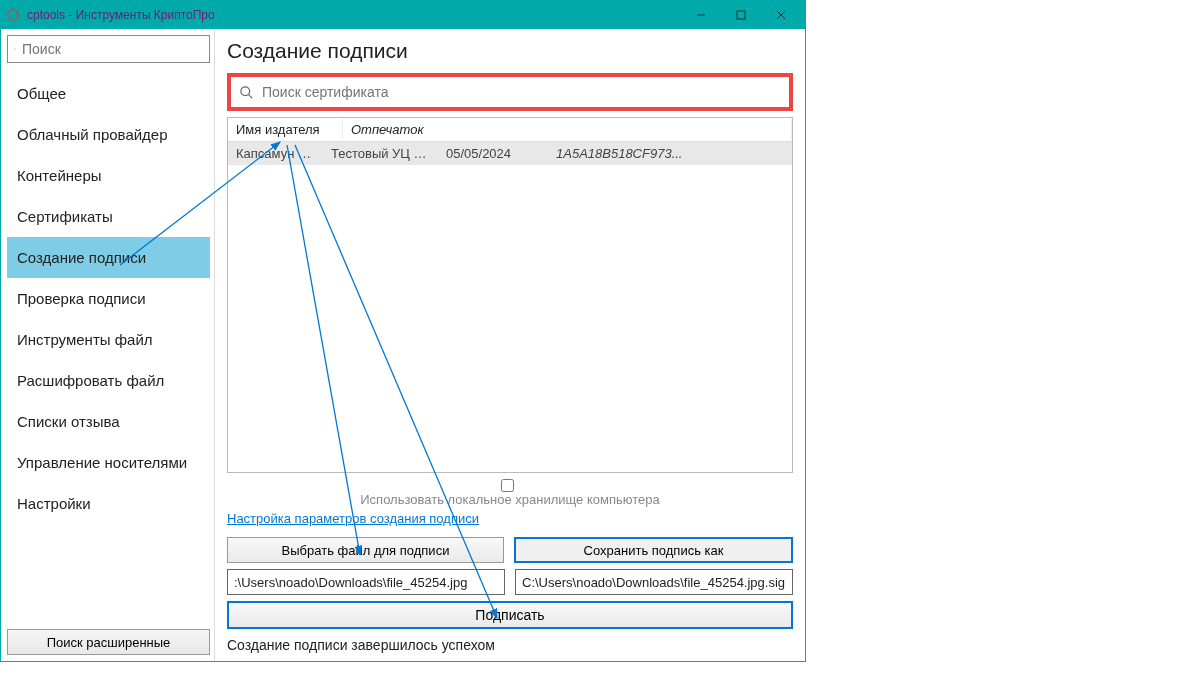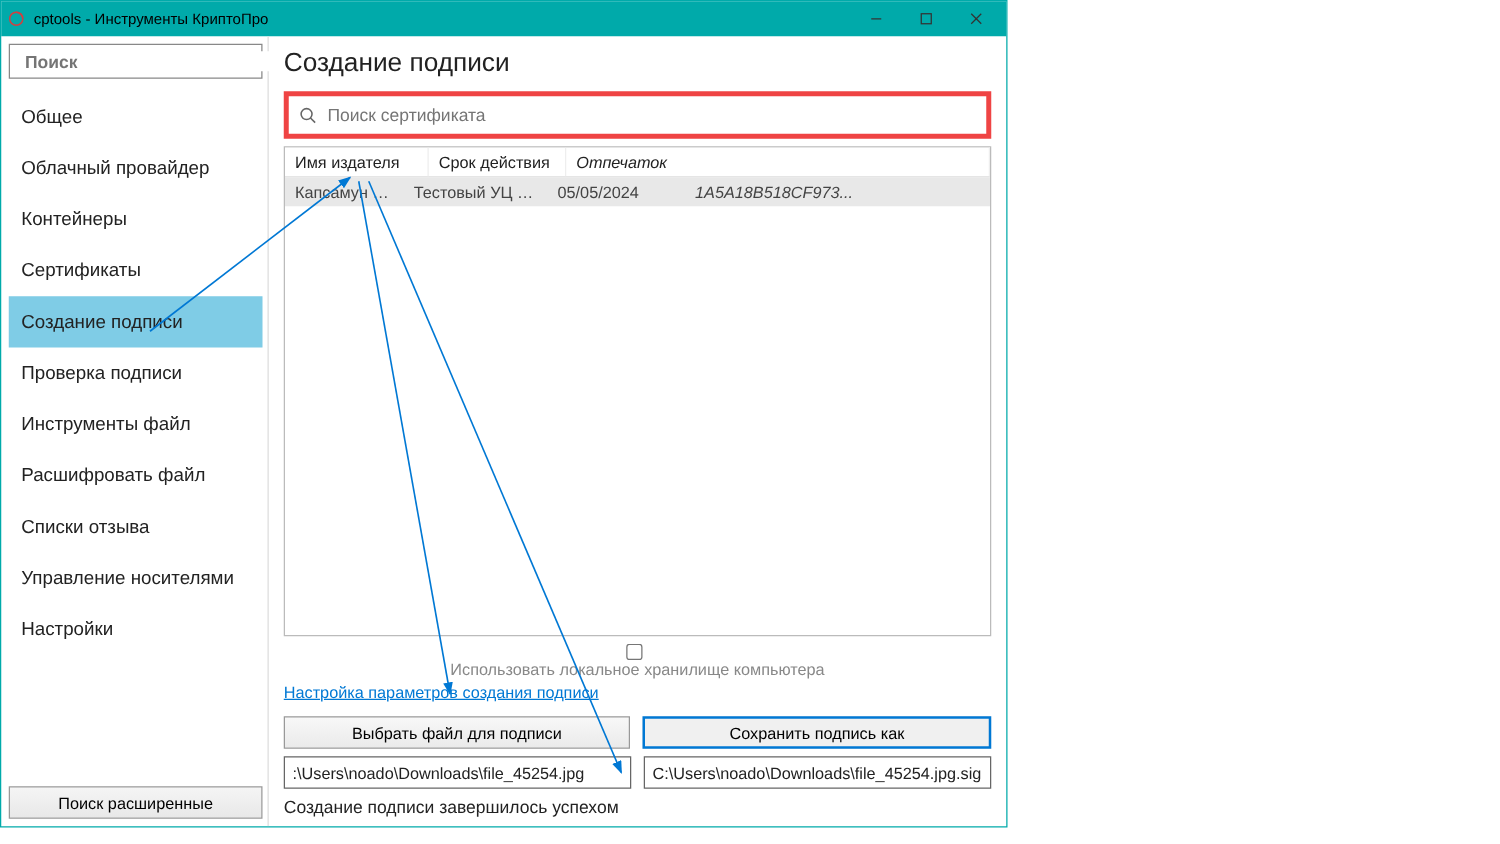--- a/index.html
+++ b/index.html
@@ -1,29 +1,29 @@
 <!DOCTYPE html>
 <html><head>
 <meta charset="utf-8">
 <style>
 * { box-sizing: border-box; margin: 0; padding: 0; font-family: 'Segoe UI', Tahoma, sans-serif; }
 body { background: #fff; width: 1200px; height: 675px; position: relative; }
 .window { width: 806px; height: 662px; border: 1px solid #00aaaa; position: absolute; left: 0; top: 0; background: #fff; display: flex; flex-direction: column; }
 .titlebar { height: 28px; background: #00aaaa; display: flex; align-items: center; padding: 0 4px; color: #000; font-size: 12px; }
 .titlebar .app-icon { width: 16px; height: 16px; margin-right: 6px; display: inline-flex; align-items: center; justify-content: center; }
 .titlebar .app-icon svg { width: 14px; height: 14px; }
-.titlebar .title-text { flex: 1; color: #000000; }
+.titlebar .title-text { flex: 1; color: #701a75; }
 .titlebar .win-controls { display: flex; }
 .titlebar .win-btn { width: 40px; height: 28px; display: flex; align-items: center; justify-content: center; cursor: pointer; }
 .titlebar .win-btn svg { width: 10px; height: 10px; stroke: #333; stroke-width: 1; fill: none; }
 .body-area { flex: 1; display: flex; overflow: hidden; }
 .sidebar { width: 214px; border-right: 1px solid #ddd; display: flex; flex-direction: column; padding: 6px 4px 6px 6px; }
 .search-box { border: 1px solid #888; height: 28px; display: flex; align-items: center; padding: 0 6px; margin-bottom: 10px; background: #fff; }
 .search-box svg { width: 14px; height: 14px; margin-right: 6px; stroke: #666; fill: none; stroke-width: 2; }
-.search-box input { border: none; outline: none; font-size: 14px; flex: 1; color: #15803d; font-weight: bold; }
+.search-box input { border: none; outline: none; font-size: 14px; flex: 1; color: #15803d; }
 .nav-list { flex: 1; }
 .nav-item { padding: 12px 10px; font-size: 15px; color: #222; cursor: pointer; }
 .nav-item.selected { background: #7fcce6; }
 .hide-ext-btn { border: 1px solid #999; background: linear-gradient(#f5f5f5,#e8e8e8); height: 26px; font-size: 13px; cursor: pointer; margin-top: auto; }
 .main { flex: 1; padding: 10px 12px 8px 12px; display: flex; flex-direction: column; overflow: hidden; }
 .page-title { font-size: 21px; color: #222; margin-bottom: 10px; }
 .cert-search { border: 4px solid #ef4444; height: 38px; display: flex; align-items: center; padding: 0 8px; margin-bottom: 6px; justify-content: space-between; }
 .cert-search svg { width: 15px; height: 15px; margin-right: 8px; stroke: #666; fill: none; stroke-width: 2; }
 .cert-search input { border: none; outline: none; font-size: 14px; flex: 1; color: #666; }
 .cert-table { border: 1px solid #bbb; flex: 1; display: flex; flex-direction: column; overflow: hidden; margin-bottom: 6px; }
@@ -112,21 +112,20 @@
         <svg viewBox="0 0 24 24">
             <circle cx="10" cy="10" r="7"></circle>
             <line x1="15" y1="15" x2="21" y2="21"></line>
           </svg>
         <input type="text" placeholder="Поиск сертификата" style="">
       </div>
 
       <div class="cert-table">
         <div class="header-row">
           <div class="cell col2">Имя издателя</div>
-          <div class="cell col3">Срок действия</div>
           <div class="cell col4">Отпечаток</div>
         </div>
         <div class="data-row">
           <div class="cell col1">Капсамун Пр...</div>
           <div class="cell col2">Тестовый УЦ ОО...</div>
           <div class="cell col3">05/05/2024</div>
           <div class="cell col4">1A5A18B518CF973...</div>
         </div>
       </div>
 
@@ -141,20 +140,21 @@
       <div class="btn-row">
         <button class="action-btn plain">Выбрать файл для подписи</button>
         <button class="action-btn">Сохранить подпись как</button>
       </div>
 
       <div class="btn-row">
         <input class="path-input" value=":\Users\noado\Downloads\file_45254.jpg" style="">
         <input class="path-input" value="C:\Users\noado\Downloads\file_45254.jpg.sig" style="">
       </div>
 
+      <button class="sign-btn">Подписать</button>
 
       <div class="status-text">Создание подписи завершилось успехом</div>
     </div>
   </div>
 </div>
 
 <svg class="arrow-overlay">
   <defs>
     <marker id="arrowhead" markerWidth="8" markerHeight="8" refX="7" refY="3" orient="auto">
       <polygon points="0 0, 8 3, 0 6" fill="#0078d4"></polygon>

